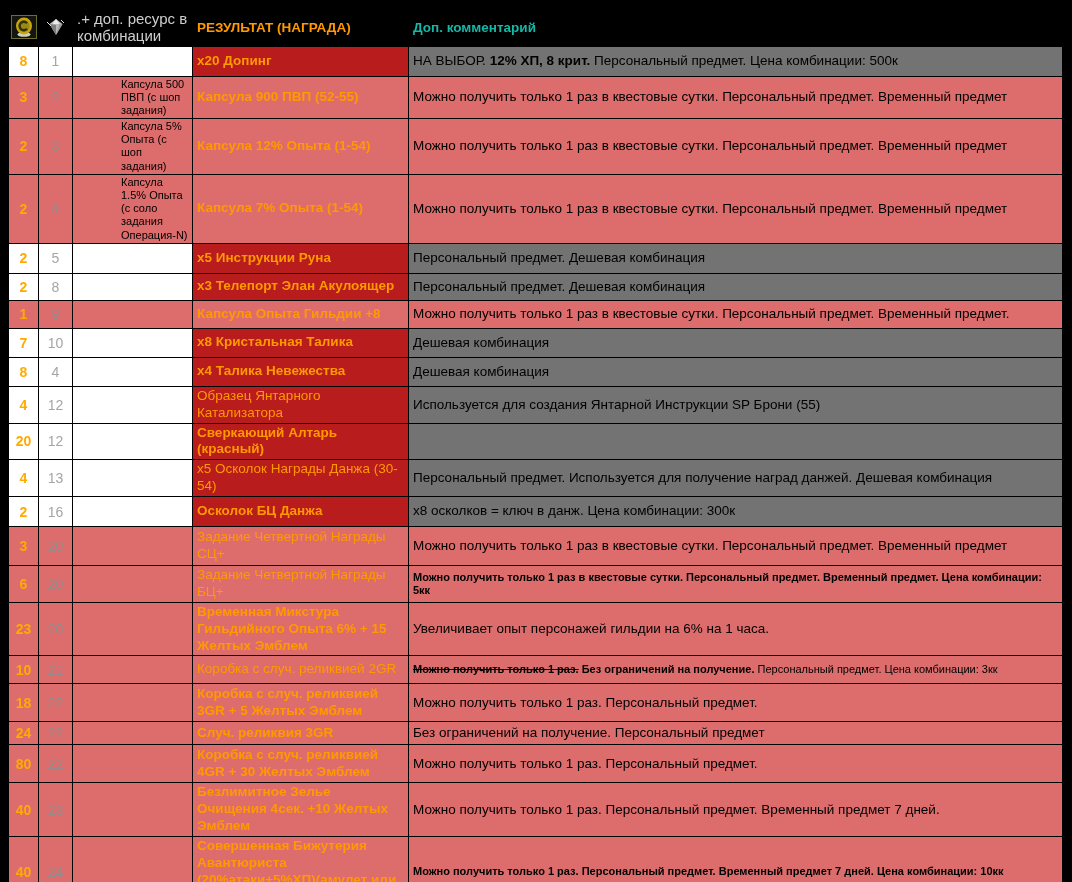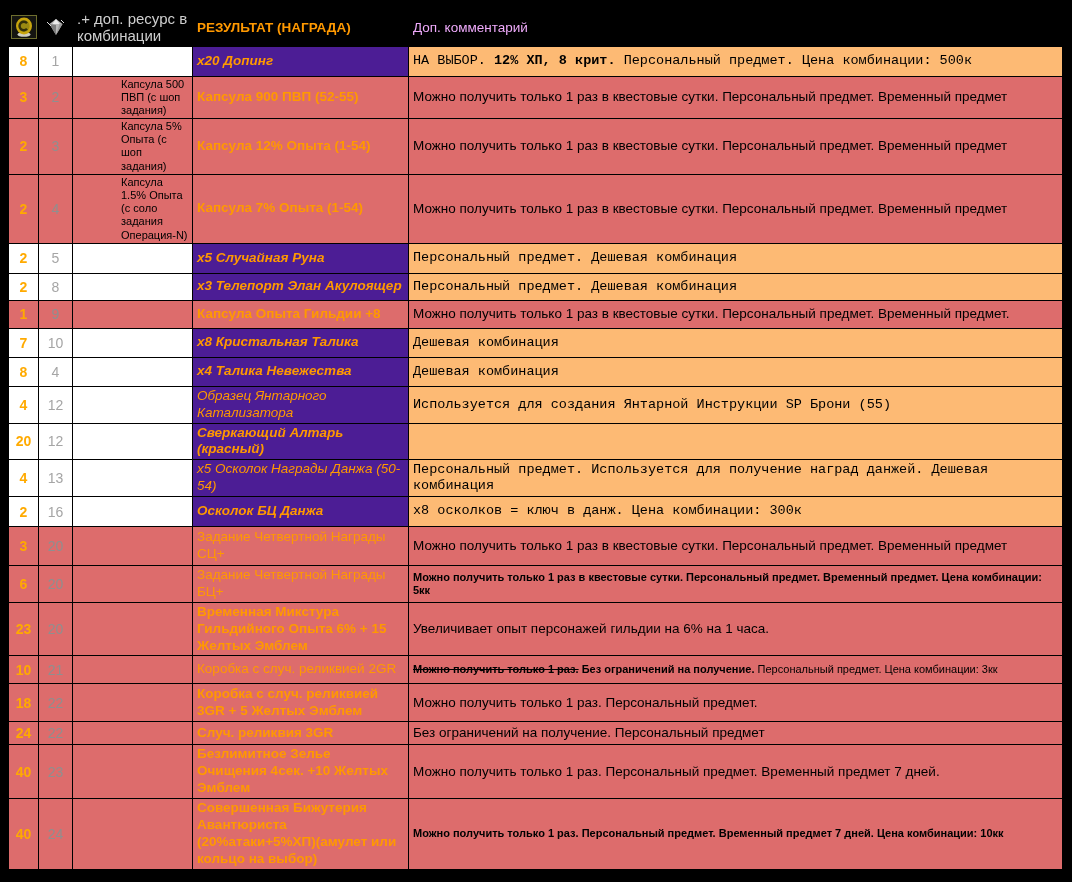--- a/index.html
+++ b/index.html
@@ -7,26 +7,26 @@
     width:1072px;height:882px;background:#000;overflow:hidden;
     font-family:"Liberation Sans",sans-serif;position:relative;
   }
   .sheet{position:absolute;left:8px;top:8px;}
   table{border-collapse:collapse;table-layout:fixed;width:1054px;}
   th,td{border:1px solid #000;padding:1px 4px;vertical-align:middle;overflow:hidden;}
   thead th{background:#000;height:26px;text-align:left;}
   th.icon-cell{padding:1px;text-align:center;vertical-align:middle;}
   .h-res{color:#cfcfcf;font-size:15px;font-weight:normal;line-height:1.15;}
   .h-result{color:#ff9900;font-size:13.5px;font-weight:bold;margin-left:40px;}
-  .h-comment{color:#f0abfc;font-size:13.5px;font-weight:normal;}
+  .h-comment{color:#14b8a6;font-size:13.5px;font-weight:bold;}
   tr.plain td.cell-cost,
   tr.plain td.cell-num,
   tr.plain td.cell-res{background:#fff;}
-  tr.plain td.cell-result{background:#4c1d95;font-style:italic;}
-  tr.plain td.cell-comment{background:#fdba74;font-family:Liberation Mono, monospace;}
+  tr.plain td.cell-result{background:#b91c1c;}
+  tr.plain td.cell-comment{background:#737373;}
   tr.red td{background:#dd6c6c;}
   .cell-cost{color:#ffaa00;font-weight:bold;font-size:14px;text-align:center;}
   .cell-num{color:#a5a5a5;font-size:14px;text-align:center;}
   tr.red .cell-num{color:#8f8f8f;}
   .cell-res{font-size:11px;color:#000;line-height:1.2;padding-left:48px;}
   .cell-result{color:#ff9900;font-weight:bold;font-size:13.5px;line-height:1.25;}
   .cell-result.regular{font-weight:normal;}
   .cell-comment{font-size:13.5px;color:#000;line-height:1.2;}
   .cell-comment.small{font-size:11px;}
   .run-b{font-weight:bold;}
@@ -100,21 +100,21 @@
           <td class="cell-cost">2</td>
           <td class="cell-num">4</td>
           <td class="cell-res">Капсула 1.5% Опыта (с соло задания Операция-N)</td>
           <td class="cell-result">Капсула 7% Опыта (1-54)</td>
           <td class="cell-comment"><span>Можно получить только 1 раз в квестовые сутки. Персональный предмет. Временный предмет</span></td>
         </tr>
         <tr class="plain" style="height: 30px;">
           <td class="cell-cost">2</td>
           <td class="cell-num">5</td>
           <td class="cell-res"></td>
-          <td class="cell-result">x5 Случайная Руна</td>
+          <td class="cell-result">x5 Инструкции Руна</td>
           <td class="cell-comment"><span>Персональный предмет. Дешевая комбинация</span></td>
         </tr>
         <tr class="plain" style="height: 27px;">
           <td class="cell-cost">2</td>
           <td class="cell-num">8</td>
           <td class="cell-res"></td>
           <td class="cell-result">x3 Телепорт Элан Акулоящер</td>
           <td class="cell-comment"><span>Персональный предмет. Дешевая комбинация</span></td>
         </tr>
         <tr class="red" style="height: 28px;">
@@ -149,21 +149,21 @@
           <td class="cell-cost">20</td>
           <td class="cell-num">12</td>
           <td class="cell-res"></td>
           <td class="cell-result">Сверкающий Алтарь (красный)</td>
           <td class="cell-comment"></td>
         </tr>
         <tr class="plain" style="height: 29px;">
           <td class="cell-cost">4</td>
           <td class="cell-num">13</td>
           <td class="cell-res"></td>
-          <td class="cell-result regular">x5 Осколок Награды Данжа (50-54)</td>
+          <td class="cell-result regular">x5 Осколок Награды Данжа (30-54)</td>
           <td class="cell-comment"><span>Персональный предмет. Используется для получение наград данжей. Дешевая комбинация</span></td>
         </tr>
         <tr class="plain" style="height: 30px;">
           <td class="cell-cost">2</td>
           <td class="cell-num">16</td>
           <td class="cell-res"></td>
           <td class="cell-result">Осколок БЦ Данжа</td>
           <td class="cell-comment"><span>x8 осколков = ключ в данж. Цена комбинации: 300к</span></td>
         </tr>
         <tr class="red" style="height: 39px;">
@@ -200,20 +200,27 @@
           <td class="cell-res"></td>
           <td class="cell-result">Коробка с случ. реликвией 3GR + 5 Желтых Эмблем</td>
           <td class="cell-comment"><span>Можно получить только 1 раз. Персональный предмет.</span></td>
         </tr>
         <tr class="red" style="height: 23px;">
           <td class="cell-cost">24</td>
           <td class="cell-num">22</td>
           <td class="cell-res"></td>
           <td class="cell-result">Случ. реликвия 3GR</td>
           <td class="cell-comment"><span>Без ограничений на получение. Персональный предмет</span></td>
+        </tr>
+        <tr class="red" style="height: 38px;">
+          <td class="cell-cost">80</td>
+          <td class="cell-num">22</td>
+          <td class="cell-res"></td>
+          <td class="cell-result">Коробка с случ. реликвией 4GR + 30 Желтых Эмблем</td>
+          <td class="cell-comment"><span>Можно получить только 1 раз. Персональный предмет.</span></td>
         </tr>
         <tr class="red" style="height: 38px;">
           <td class="cell-cost">40</td>
           <td class="cell-num">23</td>
           <td class="cell-res"></td>
           <td class="cell-result">Безлимитное Зелье Очищения 4сек. +10 Желтых Эмблем</td>
           <td class="cell-comment"><span>Можно получить только 1 раз. Персональный предмет. Временный предмет 7 дней.</span></td>
         </tr>
         <tr class="red" style="height: 66px;">
           <td class="cell-cost">40</td>

